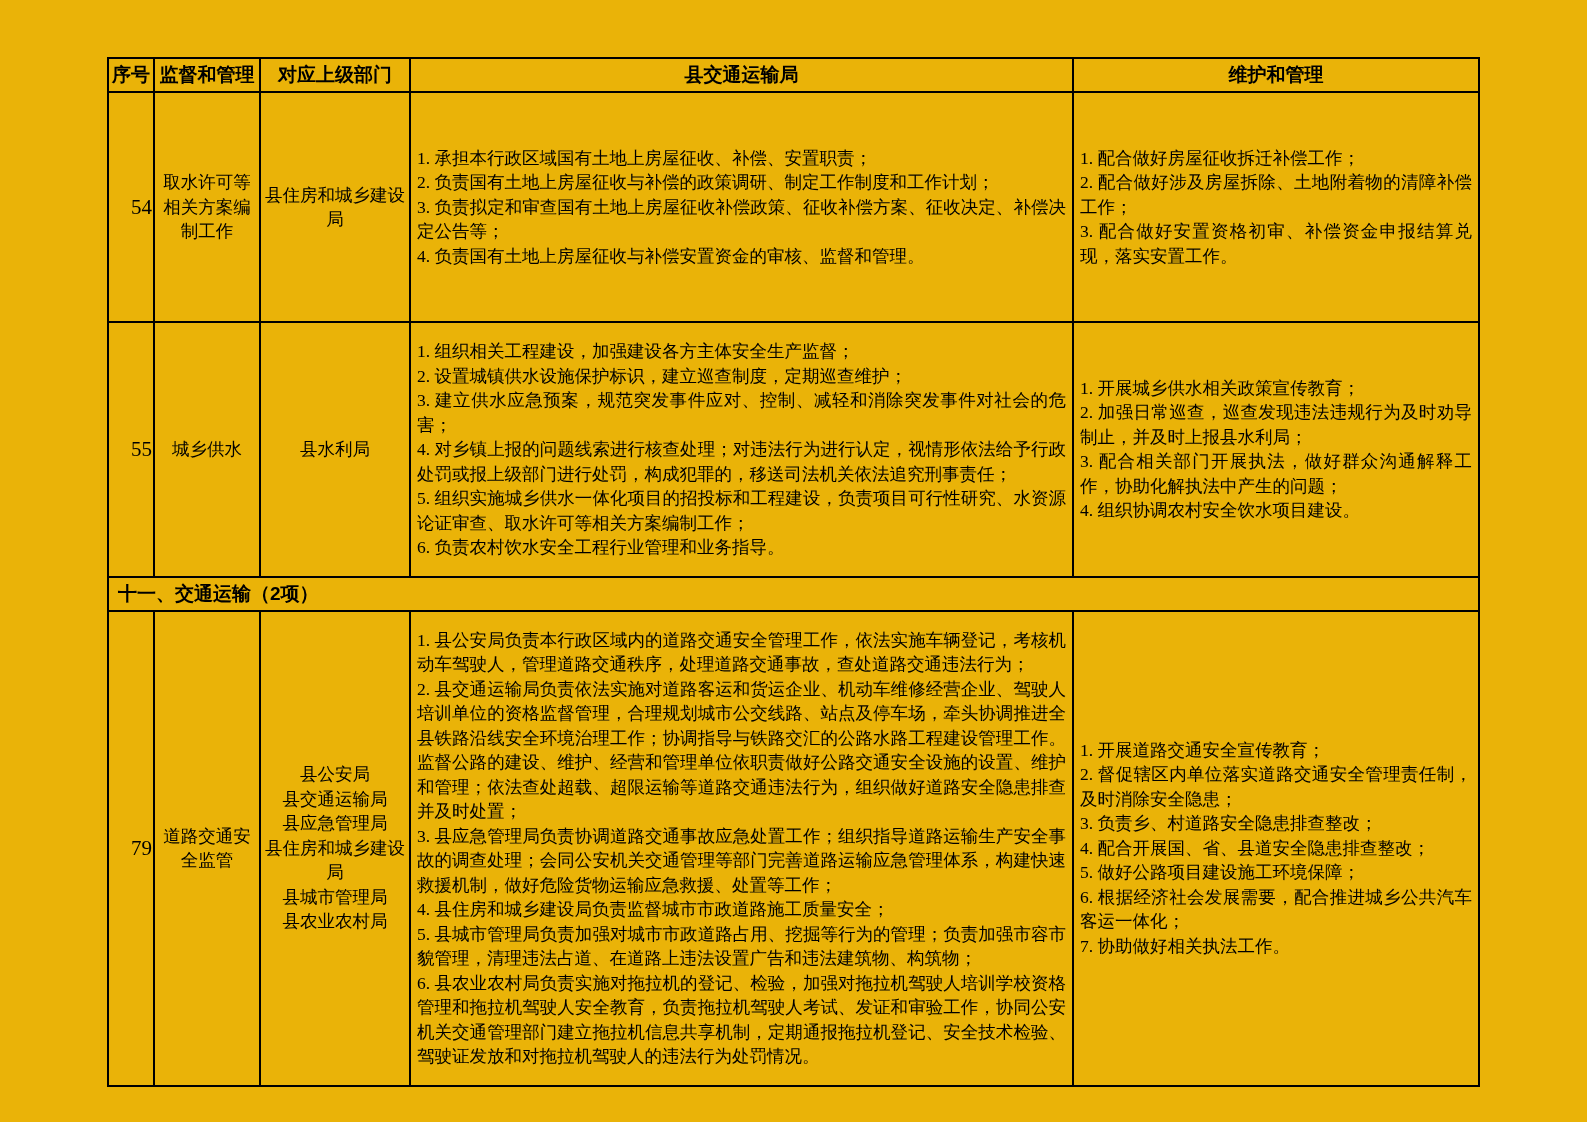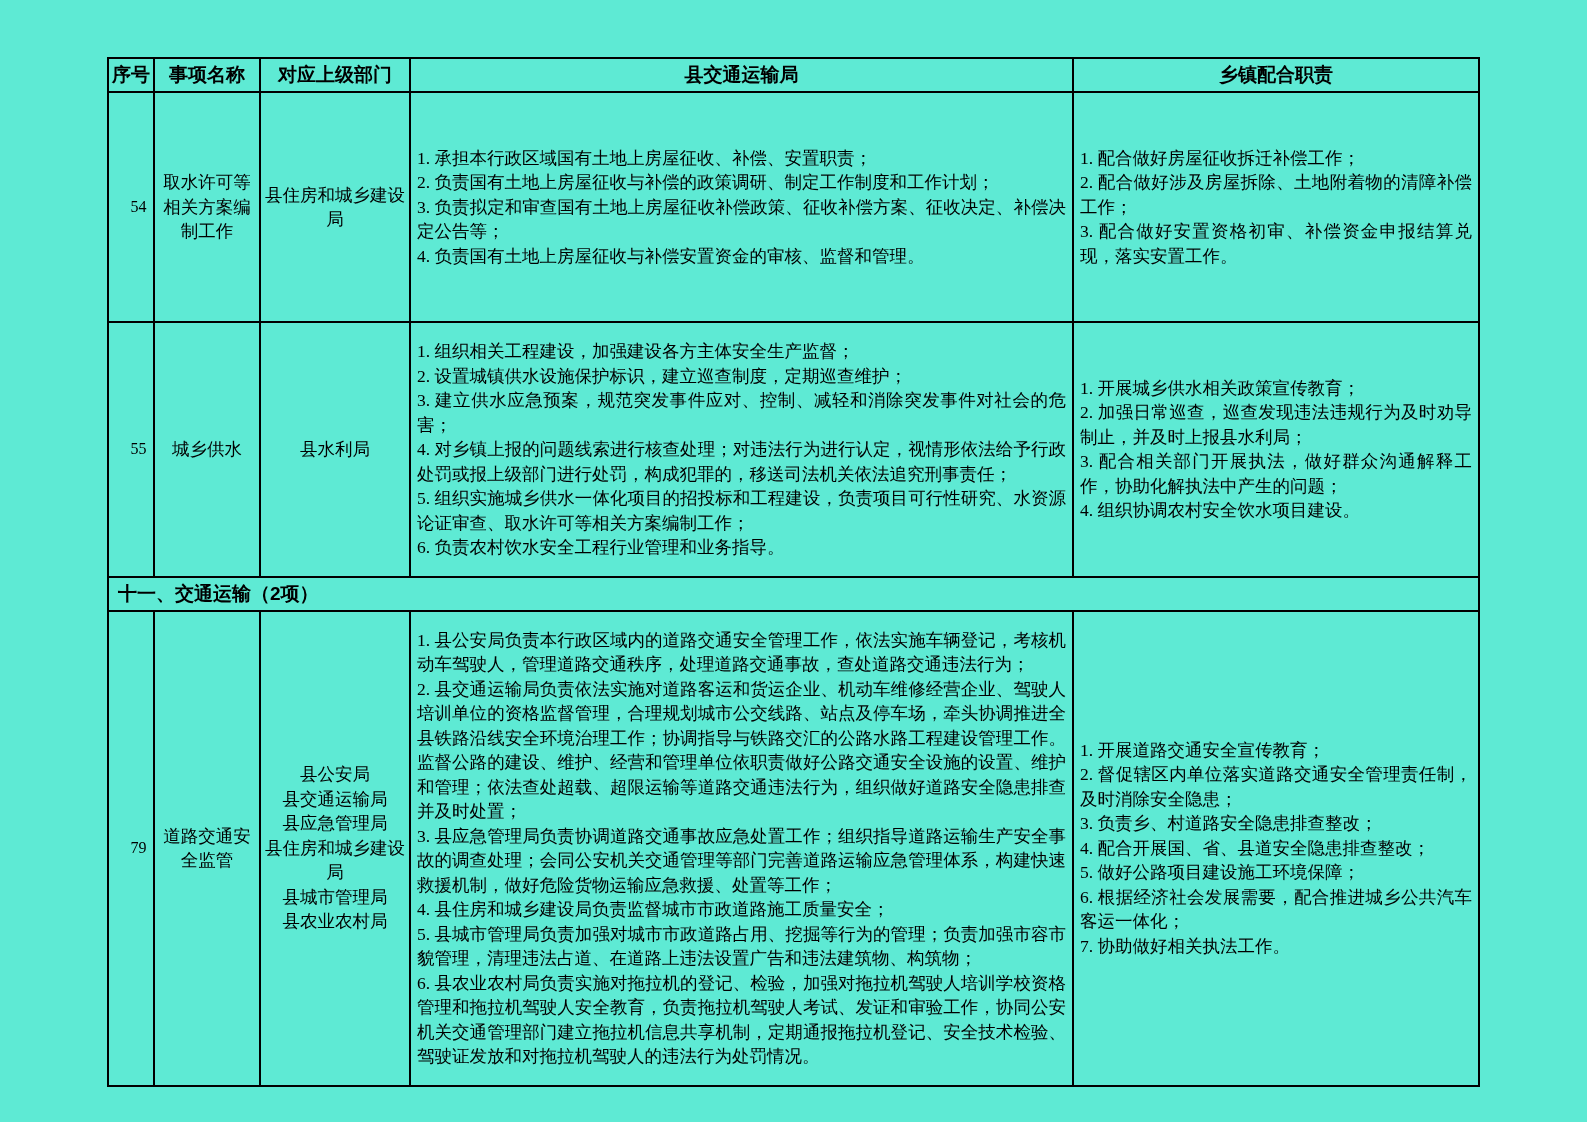--- a/index.html
+++ b/index.html
@@ -1,19 +1,19 @@
 <!DOCTYPE html>
 <html><head>
 <meta charset="utf-8">
 <style>
   html,body { margin:0; padding:0; background:#ffffff; }
   .page {
     position:relative;
     width:1587px; height:1122px;
-    background:#5eead4;
+    background:#eab308;
     color:#000;
     font-family:"Liberation Serif","DejaVu Serif",serif;
   }
   table.resp-table {
     position:absolute;
     left:107px; top:57px;
     width:1371px;
     border-collapse:collapse;
     table-layout:fixed;
   }
@@ -24,22 +24,22 @@
   .resp-table th {
     font-family:"Liberation Sans","DejaVu Sans",sans-serif;
     font-weight:bold;
     font-size:19px;
     height:32px;
     text-align:center;
     vertical-align:middle;
     padding:0;
   }
   td.num-cell {
-    text-align:center; vertical-align:middle;
-    font-size:16px;
+    text-align:right; vertical-align:middle;
+    font-size:21px;
     padding-left:16px;
   }
   td.name-cell, td.dept-cell {
     text-align:center; vertical-align:middle;
     font-size:17.5px; line-height:24.5px;
     padding:2px 3px;
     white-space:pre-line;
   }
   td.duties-cell, td.town-cell {
     vertical-align:middle;
@@ -79,24 +79,24 @@
     <colgroup>
       <col style="width:46px">
       <col style="width:106px">
       <col style="width:150px">
       <col style="width:663px">
       <col style="width:406px">
     </colgroup>
     <thead>
       <tr>
         <th>序号</th>
-        <th>事项名称</th>
+        <th>监督和管理</th>
         <th>对应上级部门</th>
         <th>县交通运输局</th>
-        <th>乡镇配合职责</th>
+        <th>维护和管理</th>
       </tr>
     </thead>
     <tbody>
       <tr class="row-54">
         <td class="num-cell">54</td>
         <td class="name-cell">取水许可等相关方案编制工作</td>
         <td class="dept-cell">县住房和城乡建设局</td>
         <td class="duties-cell">1. 承担本行政区域国有土地上房屋征收、补偿、安置职责；
 2. 负责国有土地上房屋征收与补偿的政策调研、制定工作制度和工作计划；
 3. 负责拟定和审查国有土地上房屋征收补偿政策、征收补偿方案、征收决定、补偿决定公告等；

